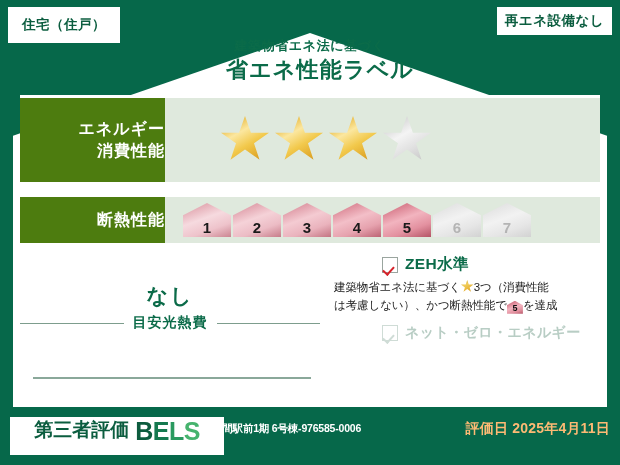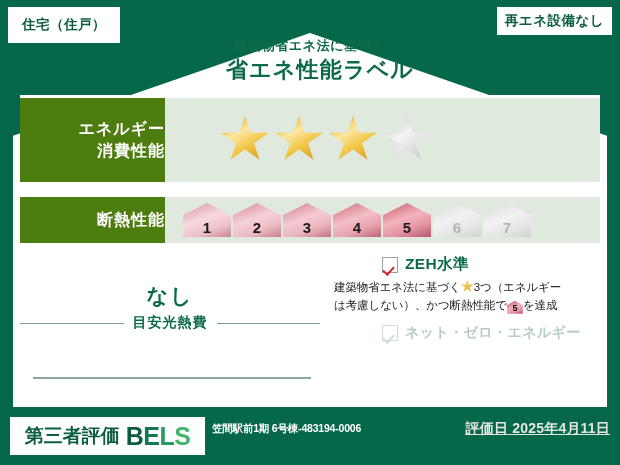--- a/index.html
+++ b/index.html
@@ -220,23 +220,23 @@
   }
 
   
   #footer {
     position:absolute; left:0; right:0; bottom:0; height:58px;
     background:#06684a;
     z-index:5;
   }
   #bels-logo {
     position:absolute; left:10px; top:10px;
-    width:195px; height:38px;
-    background:#ffffff;
-    display:flex; align-items:center; justify-content:center;
+    width:214px; height:38px;
+    background:#ffffff;
+    display:flex; justify-content:center;
     gap:6px;
   }
   #bels-jp {
     font-size:19px; font-weight:bold; color:#0b5d3f; letter-spacing:0px;
   }
   #bels-en {
     font-size:25px; font-weight:bold; letter-spacing:-.5px;
     display:flex;
   }
   #bels-en span:nth-child(1){ color:#0d5c3e; }
@@ -244,21 +244,21 @@
   #bels-en span:nth-child(3){ color:#2a9a5f; }
   #bels-en span:nth-child(4){ color:#46b36d; }
 
   #footer-ref {
     position:absolute; left:212px; top:14px; width:180px;
     color:#ffffff; font-size:10.5px; line-height:1.35; font-weight:bold;
     letter-spacing:-.2px;
   }
   #footer-right {
     position:absolute; right:10px; top:13px;
-    text-align:left; color:#e5e5e5;text-decoration:underline;
+    text-align:left; color:#fdba74;
   }
   #eval-date { font-size:14px; font-weight:bold; letter-spacing:.2px; white-space:nowrap; }
   #eval-id   { font-size:9px; margin-top:3px; letter-spacing:.2px; }
 </style>
 </head>
 <body>
 
 <div id="label-root">
 
   <div id="house"></div>
@@ -328,42 +328,42 @@
         <span class="rule right"></span>
       </div>
     </div>
 
     <div id="zeh-block">
       <div class="chk-row">
         <span class="chkbox checked"></span>
         <span id="zeh-title">ZEH水準</span>
       </div>
       <div id="zeh-desc">
-        <span>建築物省エネ法に基づく</span><span class="inline-star"></span><span>3つ（エネルギー</span><br><span>は考慮しない）、かつ断熱性能で</span><span class="inline-badge">5</span><span>を達成</span>
+        <span>建築物省エネ法に基づく</span><span class="inline-star"></span><span>3つ（消費性能</span><br><span>は考慮しない）、かつ断熱性能で</span><span class="inline-badge">5</span><span>を達成</span>
       </div>
       <div class="chk-row" id="nze-row">
         <span class="chkbox dim"></span>
         <span id="nze-label">ネット・ゼロ・エネルギー</span>
       </div>
     </div>
   </div>
 
   <div id="lower-rule"></div>
 
   <div id="footer">
     <div id="bels-logo">
       <span id="bels-jp">第三者評価</span>
       <span id="bels-en">
           <span>B</span>
           <span>E</span>
           <span>L</span>
           <span>S</span>
         </span>
     </div>
-    <div id="footer-ref">笠間駅前1期 6号棟-483194-0006</div>
+    <div id="footer-ref">笠間駅前1期 6号棟-976585-0006</div>
     <div id="footer-right">
       <div id="eval-date">
         <span>評価日</span>
         <span>2025年4月11日</span>
       </div>
     </div>
   </div>
 
 </div>
 

